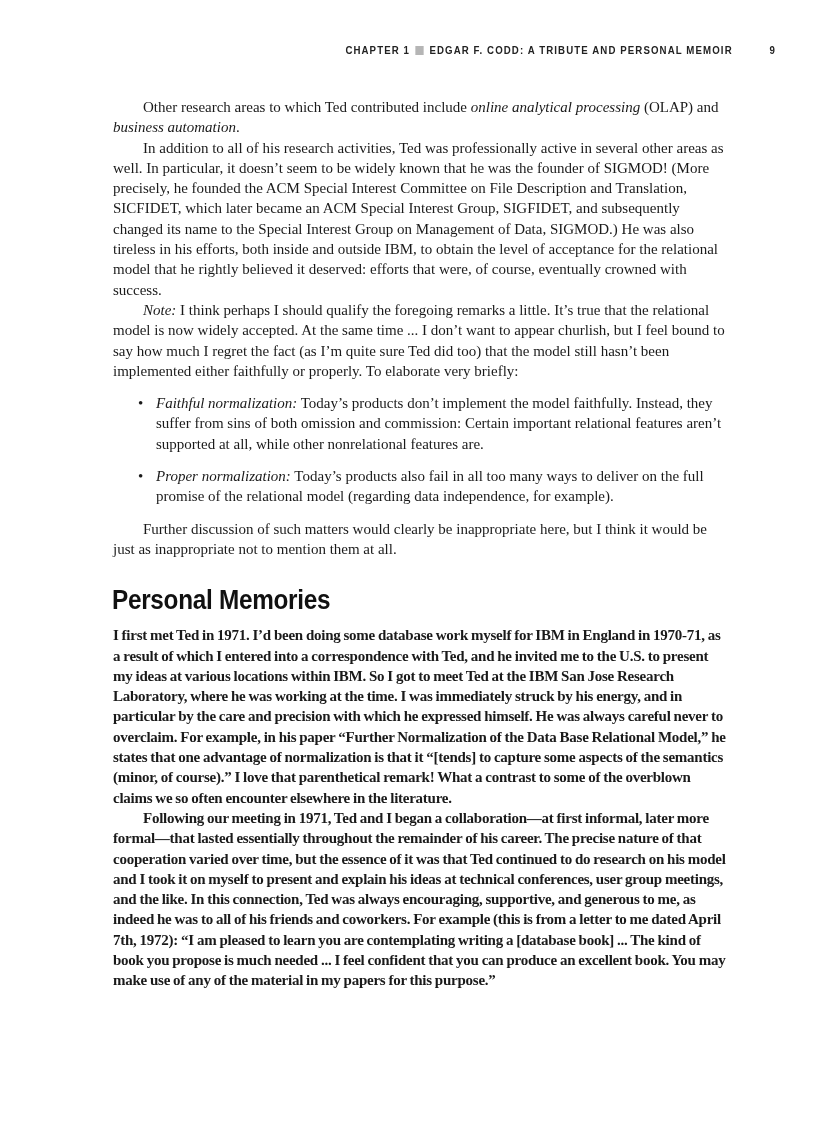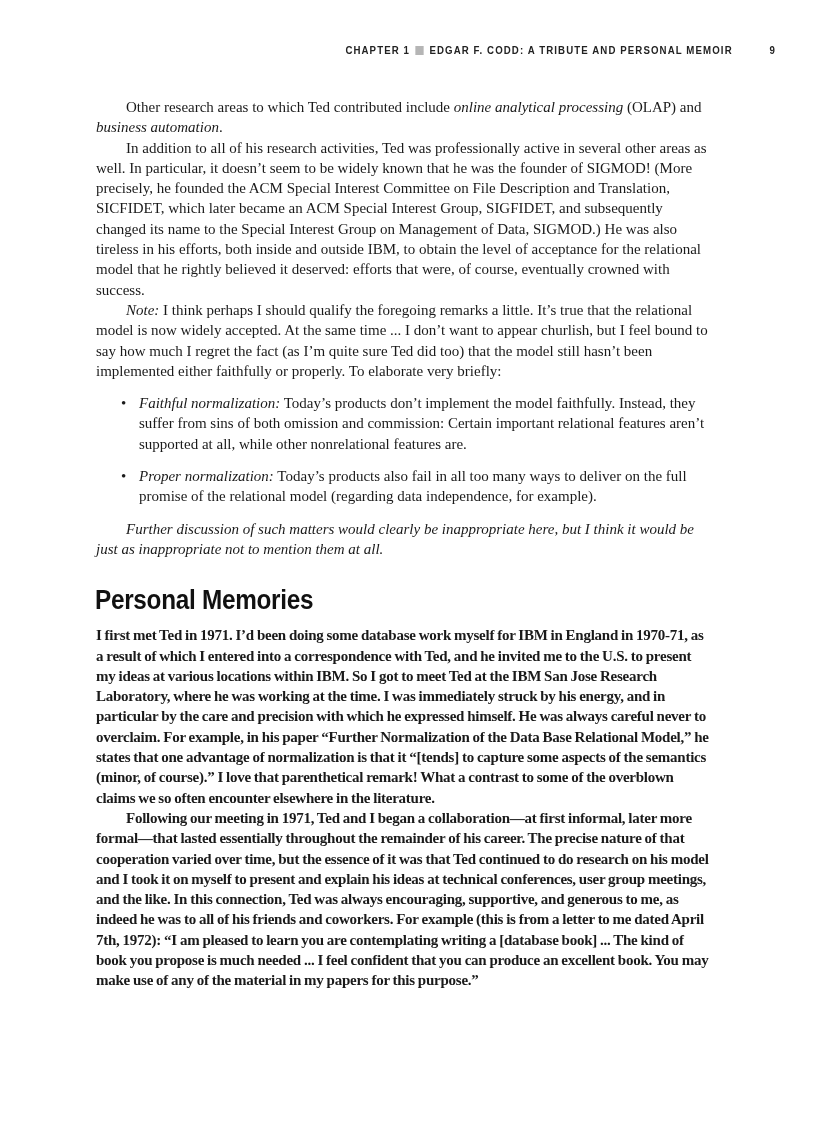--- a/index.html
+++ b/index.html
@@ -12,31 +12,31 @@
       font-weight: bold; font-size: 10.5px; letter-spacing: 1.2px;
       color: #222;
       transform: scaleX(0.92); transform-origin: right center;
     }
     .running-head .sep {
       display: inline-block; width: 9px; height: 9px; background: #b5b5b5;
       margin: 0 6px; vertical-align: -1px;
     }
     .running-head .pagenum { display: inline-block; margin-left: 40px; }
     .content {
-      position: absolute; left: 96px; top: 97px; width: 614px;
+      position: absolute; left: 113px; top: 97px; width: 614px;
       font-family: "Liberation Serif", serif;
       font-size: 15px; line-height: 20.3px; color: #1a1a1a;
     }
     p { margin: 0; }
     p.indent { text-indent: 30px; }
     .tight { letter-spacing: -0.25px; word-spacing: -0.5px; font-weight: bold; }
     ul.bullets { list-style: none; margin: 12px 0 0 0; padding: 0; }
     ul.bullets li { position: relative; padding-left: 43px; margin-bottom: 12px; }
     ul.bullets li .bullet { position: absolute; left: 25px; top: 0; }
-    .after-list { margin-top: 0px; font-style: italic; }
+    .after-list { margin-top: 0px; }
     h2.section-title {
       font-family: "Liberation Sans", sans-serif; font-weight: bold;
       font-size: 27px; line-height: 30px; margin: 26px 0 10px -1px;
       letter-spacing: -0.3px; color: #111;
       transform: scaleX(0.9); transform-origin: left center;
     }
     em { font-style: italic; }
   </style>
 </head>
 <body>

